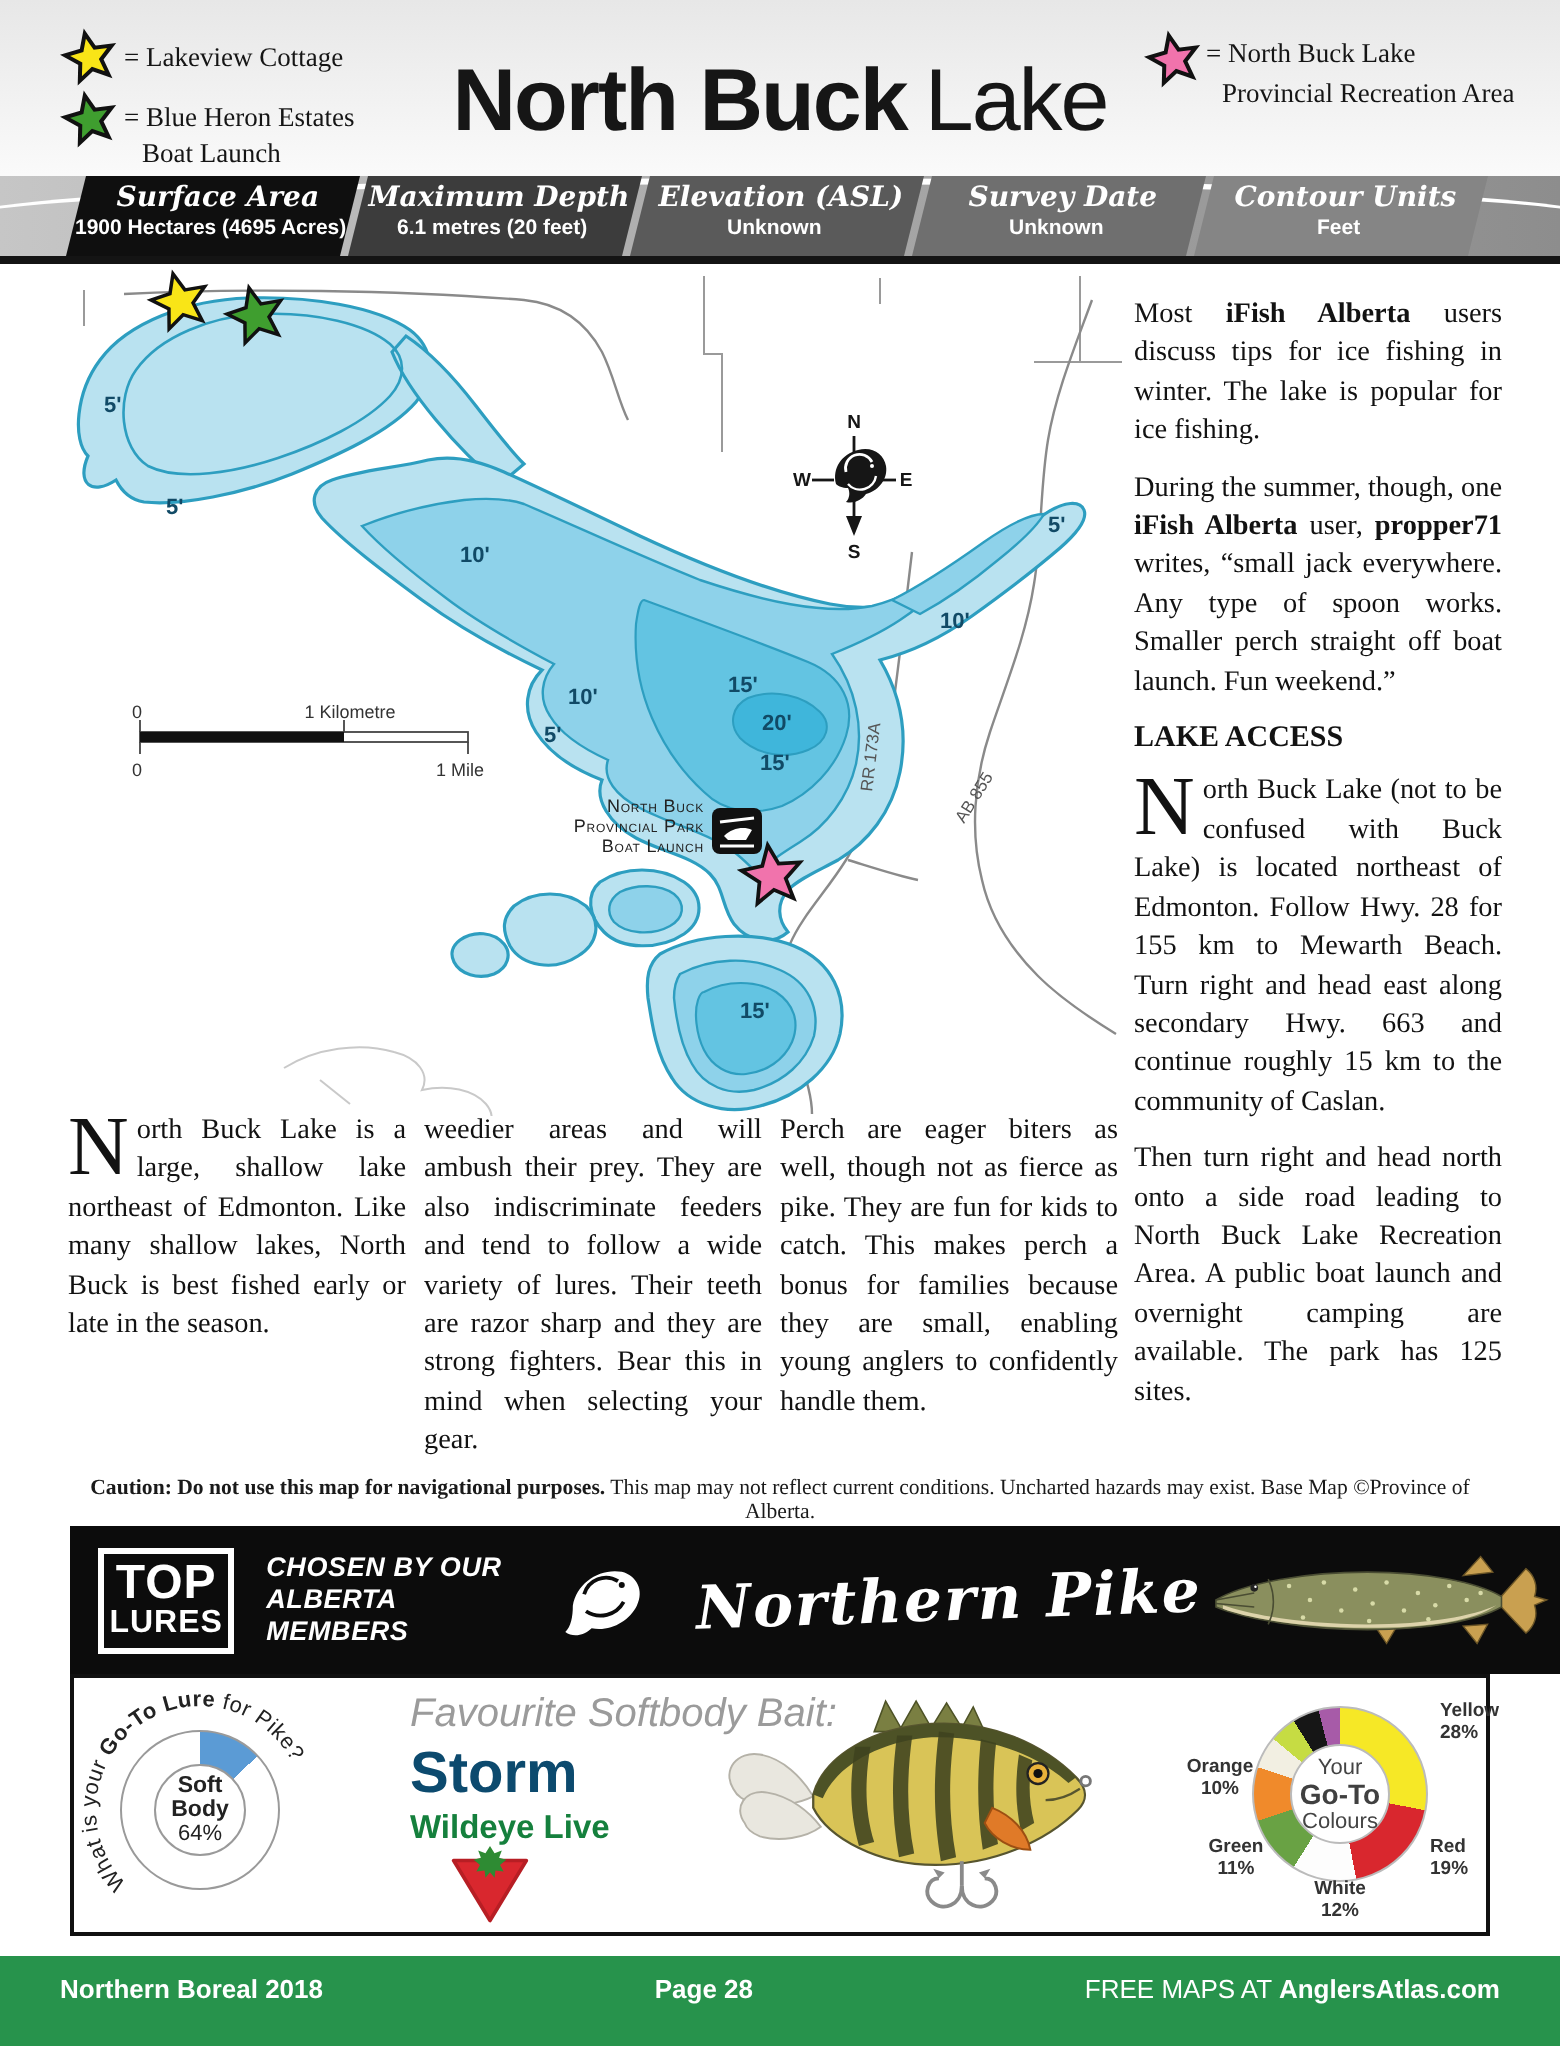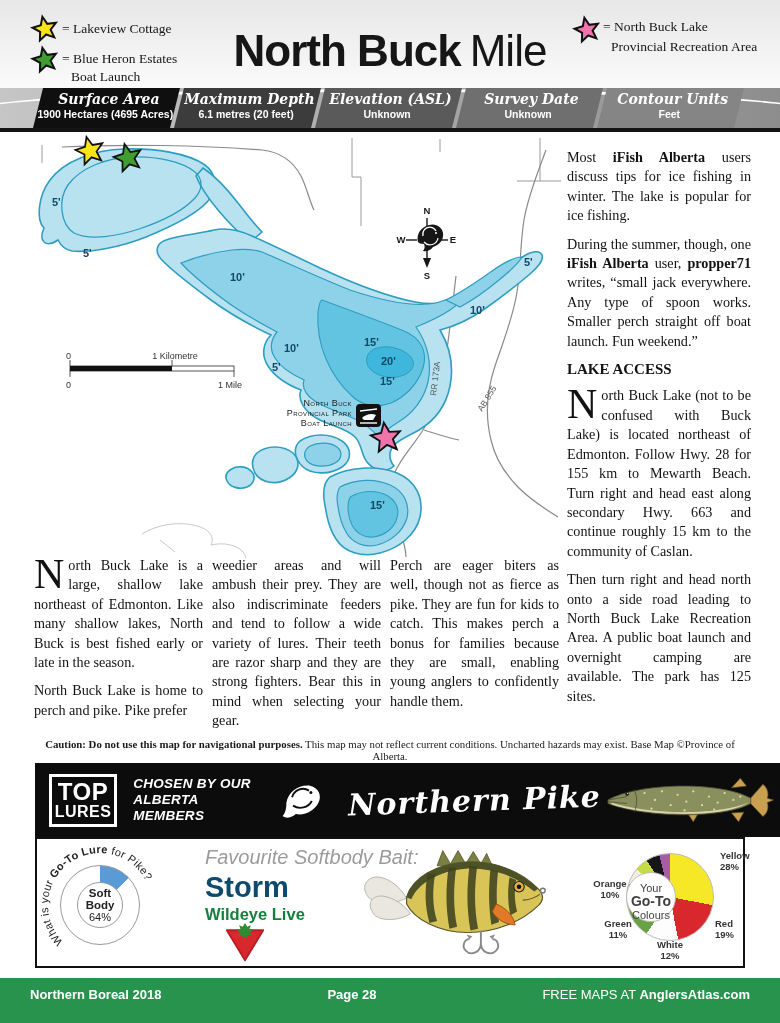--- a/index.html
+++ b/index.html
@@ -76,21 +76,21 @@
   </svg>
   <div class="abs legend-text" style="left:62px;top:20px;">= Lakeview Cottage</div>
 
   <svg class="abs" style="left:30px;top:45px;" width="30" height="30" viewBox="-12 -12 24 24">
     <path d="M 0 -10 L 2.65 -3.64 L 9.51 -3.09 L 4.28 1.39 L 5.88 8.09 L 0 4.5 L -5.88 8.09 L -4.28 1.39 L -9.51 -3.09 L -2.65 -3.64 Z" transform="rotate(-12)" stroke="#111" stroke-width="1.6" fill="#3f9e2f"></path>
   </svg>
   <div class="abs legend-text" style="left:62px;top:50px;">= Blue Heron Estates</div>
   <div class="abs legend-text" style="left:71px;top:68px;">Boat Launch</div>
 
   <div class="abs page-title">
-    <span class="t-bold">North Buck</span><span class="t-light">Mile</span>
+    <span class="t-bold">North Buck</span><span class="t-light">Lake</span>
   </div>
 
   <svg class="abs" style="left:572px;top:15px;" width="30" height="30" viewBox="-12 -12 24 24">
     <path d="M 0 -10 L 2.65 -3.64 L 9.51 -3.09 L 4.28 1.39 L 5.88 8.09 L 0 4.5 L -5.88 8.09 L -4.28 1.39 L -9.51 -3.09 L -2.65 -3.64 Z" transform="rotate(-12)" stroke="#111" stroke-width="1.6" fill="#f173ac"></path>
   </svg>
   <div class="abs legend-text" style="left:603px;top:18px;">= North Buck Lake</div>
   <div class="abs legend-text" style="left:611px;top:38px;">Provincial Recreation Area</div>
 
   <div class="abs stats-wrap">
     <div class="stats-arc"></div>
@@ -233,21 +233,20 @@
 
     <g stroke="#111" stroke-width="1.2">
       <path d="M 0 -10 L 2.65 -3.64 L 9.51 -3.09 L 4.28 1.39 L 5.88 8.09 L 0 4.5 L -5.88 8.09 L -4.28 1.39 L -9.51 -3.09 L -2.65 -3.64 Z" transform="translate(90 151) rotate(-14) scale(1.45)" fill="#f9e517"></path>
       <path d="M 0 -10 L 2.65 -3.64 L 9.51 -3.09 L 4.28 1.39 L 5.88 8.09 L 0 4.5 L -5.88 8.09 L -4.28 1.39 L -9.51 -3.09 L -2.65 -3.64 Z" transform="translate(128 158) rotate(-14) scale(1.45)" fill="#3f9e2f"></path>
       <path d="M 0 -10 L 2.65 -3.64 L 9.51 -3.09 L 4.28 1.39 L 5.88 8.09 L 0 4.5 L -5.88 8.09 L -4.28 1.39 L -9.51 -3.09 L -2.65 -3.64 Z" transform="translate(386 438) rotate(-8) scale(1.55)" fill="#f173ac"></path>
     </g>
   </svg>
 
   <div class="abs col" style="left:34px;top:556px;width:169px;">
     <p><span class="dropcap">N</span><span>orth Buck Lake is a large, shallow lake northeast of Edmonton. Like many shallow lakes, North Buck is best fished early or late in the season.</span></p>
-    <p>North Buck Lake is home to perch and pike. Pike prefer</p>
   </div>
   <div class="abs col" style="left:212px;top:556px;width:169px;">
     <p>weedier areas and will ambush their prey. They are also indiscriminate feeders and tend to follow a wide variety of lures. Their teeth are razor sharp and they are strong fighters. Bear this in mind when selecting your gear.</p>
   </div>
   <div class="abs col" style="left:390px;top:556px;width:169px;">
     <p>Perch are eager biters as well, though not as fierce as pike. They are fun for kids to catch. This makes perch a bonus for families because they are small, enabling young anglers to confidently handle them.</p>
   </div>
 
   <div class="abs col" style="left:567px;top:148px;width:184px;">
     <p><span>Most </span><b>iFish Alberta</b><span> users discuss tips for ice fishing in winter. The lake is popular for ice fishing.</span></p>
@@ -355,21 +354,21 @@
       <g stroke="#8a8a8a" stroke-width="2" fill="none">
         <path d="M 128 90 L 128 103"></path>
         <path d="M 128 103 C 128 113 118 117 112 111 C 108 107 110 99 116 99"></path>
         <path d="M 128 103 C 128 113 138 117 144 111 C 148 107 146 99 140 99"></path>
       </g>
       <path d="M 116 99 L 113 94 L 119 96 Z" fill="#8a8a8a"></path>
       <path d="M 140 99 L 143 94 L 137 96 Z" fill="#8a8a8a"></path>
     </svg>
 
     <div class="ring" style="left: 589px; top: 14px; width: 88px; height: 88px; border-color: rgb(187, 187, 187); background: conic-gradient(rgb(246, 232, 38) 0%, rgb(246, 232, 38) 28%, rgb(217, 39, 46) 28%, rgb(217, 39, 46) 47%, rgb(253, 253, 253) 47%, rgb(253, 253, 253) 59%, rgb(105, 162, 68) 59%, rgb(105, 162, 68) 70%, rgb(240, 138, 43) 70%, rgb(240, 138, 43) 80%, rgb(242, 239, 226) 80%, rgb(242, 239, 226) 86%, rgb(198, 220, 67) 86%, rgb(198, 220, 67) 91%, rgb(22, 22, 22) 91%, rgb(22, 22, 22) 96%, rgb(167, 91, 168) 96%, rgb(167, 91, 168) 100%);"></div>
-    <div class="ring-hole" style="left:589px;top:33px;width:50px;height:50px;border-color:#bbb;justify-content:flex-end;">
+    <div class="ring-hole" style="left:608px;top:33px;width:50px;height:50px;border-color:#bbb;">
       <div class="hole-text" style="font-size:11px;line-height:12px;color:#444;">Your</div>
       <div class="hole-text" style="font-size:14px;font-weight:700;line-height:15px;color:#404040;">Go-To</div>
       <div class="hole-text" style="font-size:11px;line-height:12px;color:#444;">Colours</div>
     </div>
     <div class="pie-label" style="left:683px;top:12px;">
       <div>Yellow</div>
       <div>28%</div>
     </div>
     <div class="pie-label" style="left:678px;top:80px;">
       <div>Red</div>

